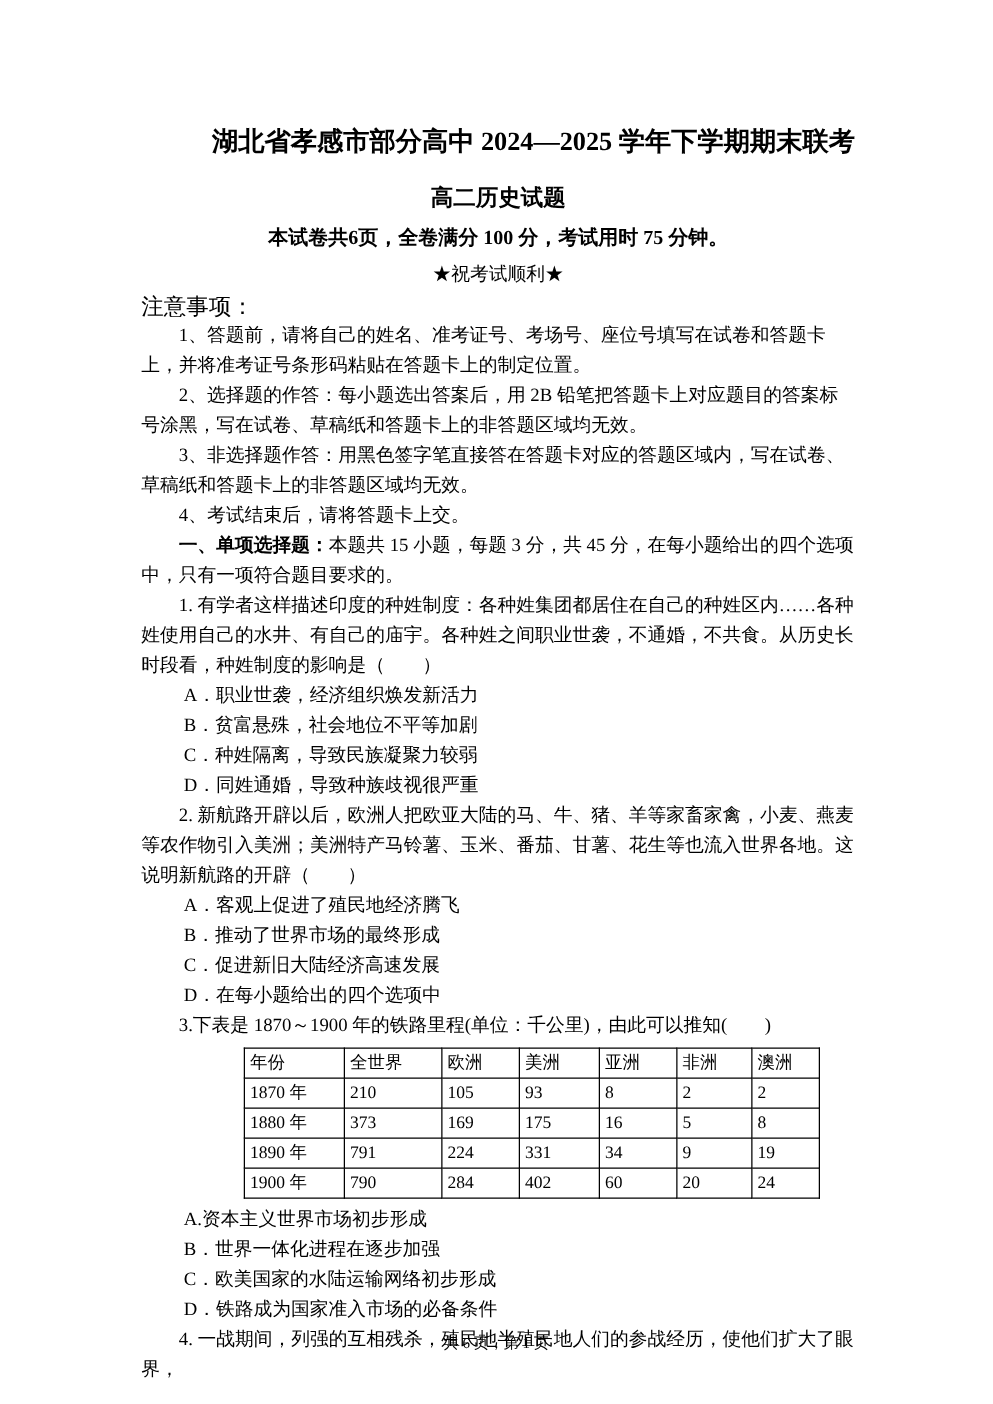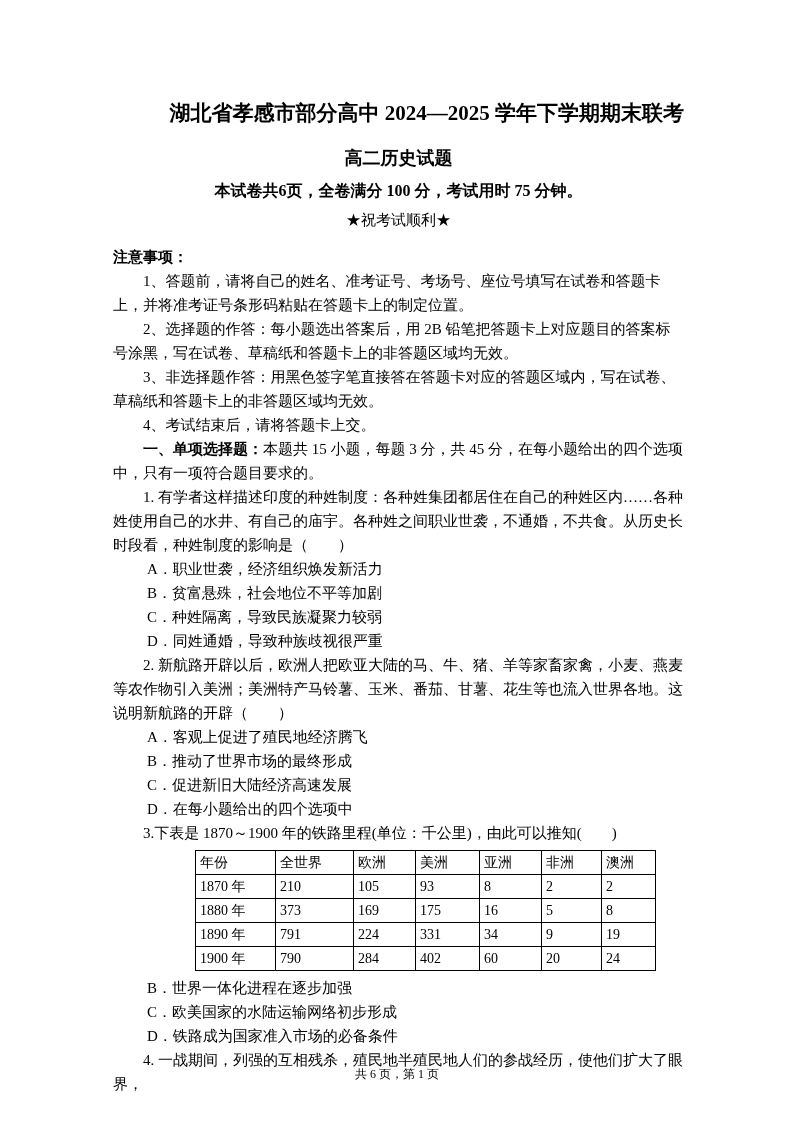--- a/index.html
+++ b/index.html
@@ -10,21 +10,21 @@
     color: #000000;
     font-family: "Liberation Serif", "DejaVu Serif", serif;
     position: relative;
     overflow: hidden;
   }
   .page { padding: 100px 110px 0 113px; }
   .title { font-size: 21px; font-weight: 700; text-align: right; line-height: 26px; }
   .subtitle { font-size: 18px; font-weight: 700; text-align: center; margin-top: 20px; line-height: 24px; }
   .exam-info { font-size: 16px; font-weight: 700; text-align: center; margin-top: 11px; line-height: 20px; }
   .wish { font-size: 15px; text-align: center; margin-top: 9px; line-height: 20px; }
-  .notes-heading { font-size: 15px; font-weight: 700; margin-top: 15px; line-height: 24px; }
+  .notes-heading { font-size: 18px; font-weight: 400; margin-top: 3px; line-height: 24px; }
   p { margin: 0; font-size: 15px; line-height: 24px; }
   .indent { text-indent: 2em; }
   .option { margin-left: 34px; }
   .section-label { font-weight: 700; }
   table.mileage {
     border-collapse: collapse;
     margin: 5px 0 5px 82px;
     font-size: 14px;
   }
   table.mileage td {
@@ -130,20 +130,21 @@
           <td>790</td>
           <td>284</td>
           <td>402</td>
           <td>60</td>
           <td>20</td>
           <td>24</td>
         </tr>
       </tbody>
     </table>
 
+    <p class="option">A.资本主义世界市场初步形成</p>
     <p class="option">B．世界一体化进程在逐步加强</p>
     <p class="option">C．欧美国家的水陆运输网络初步形成</p>
     <p class="option">D．铁路成为国家准入市场的必备条件</p>
   </div>
 
   <div>
     <p class="indent">4. 一战期间，列强的互相残杀，殖民地半殖民地人们的参战经历，使他们扩大了眼界，</p>
   </div>
 
 </div>

